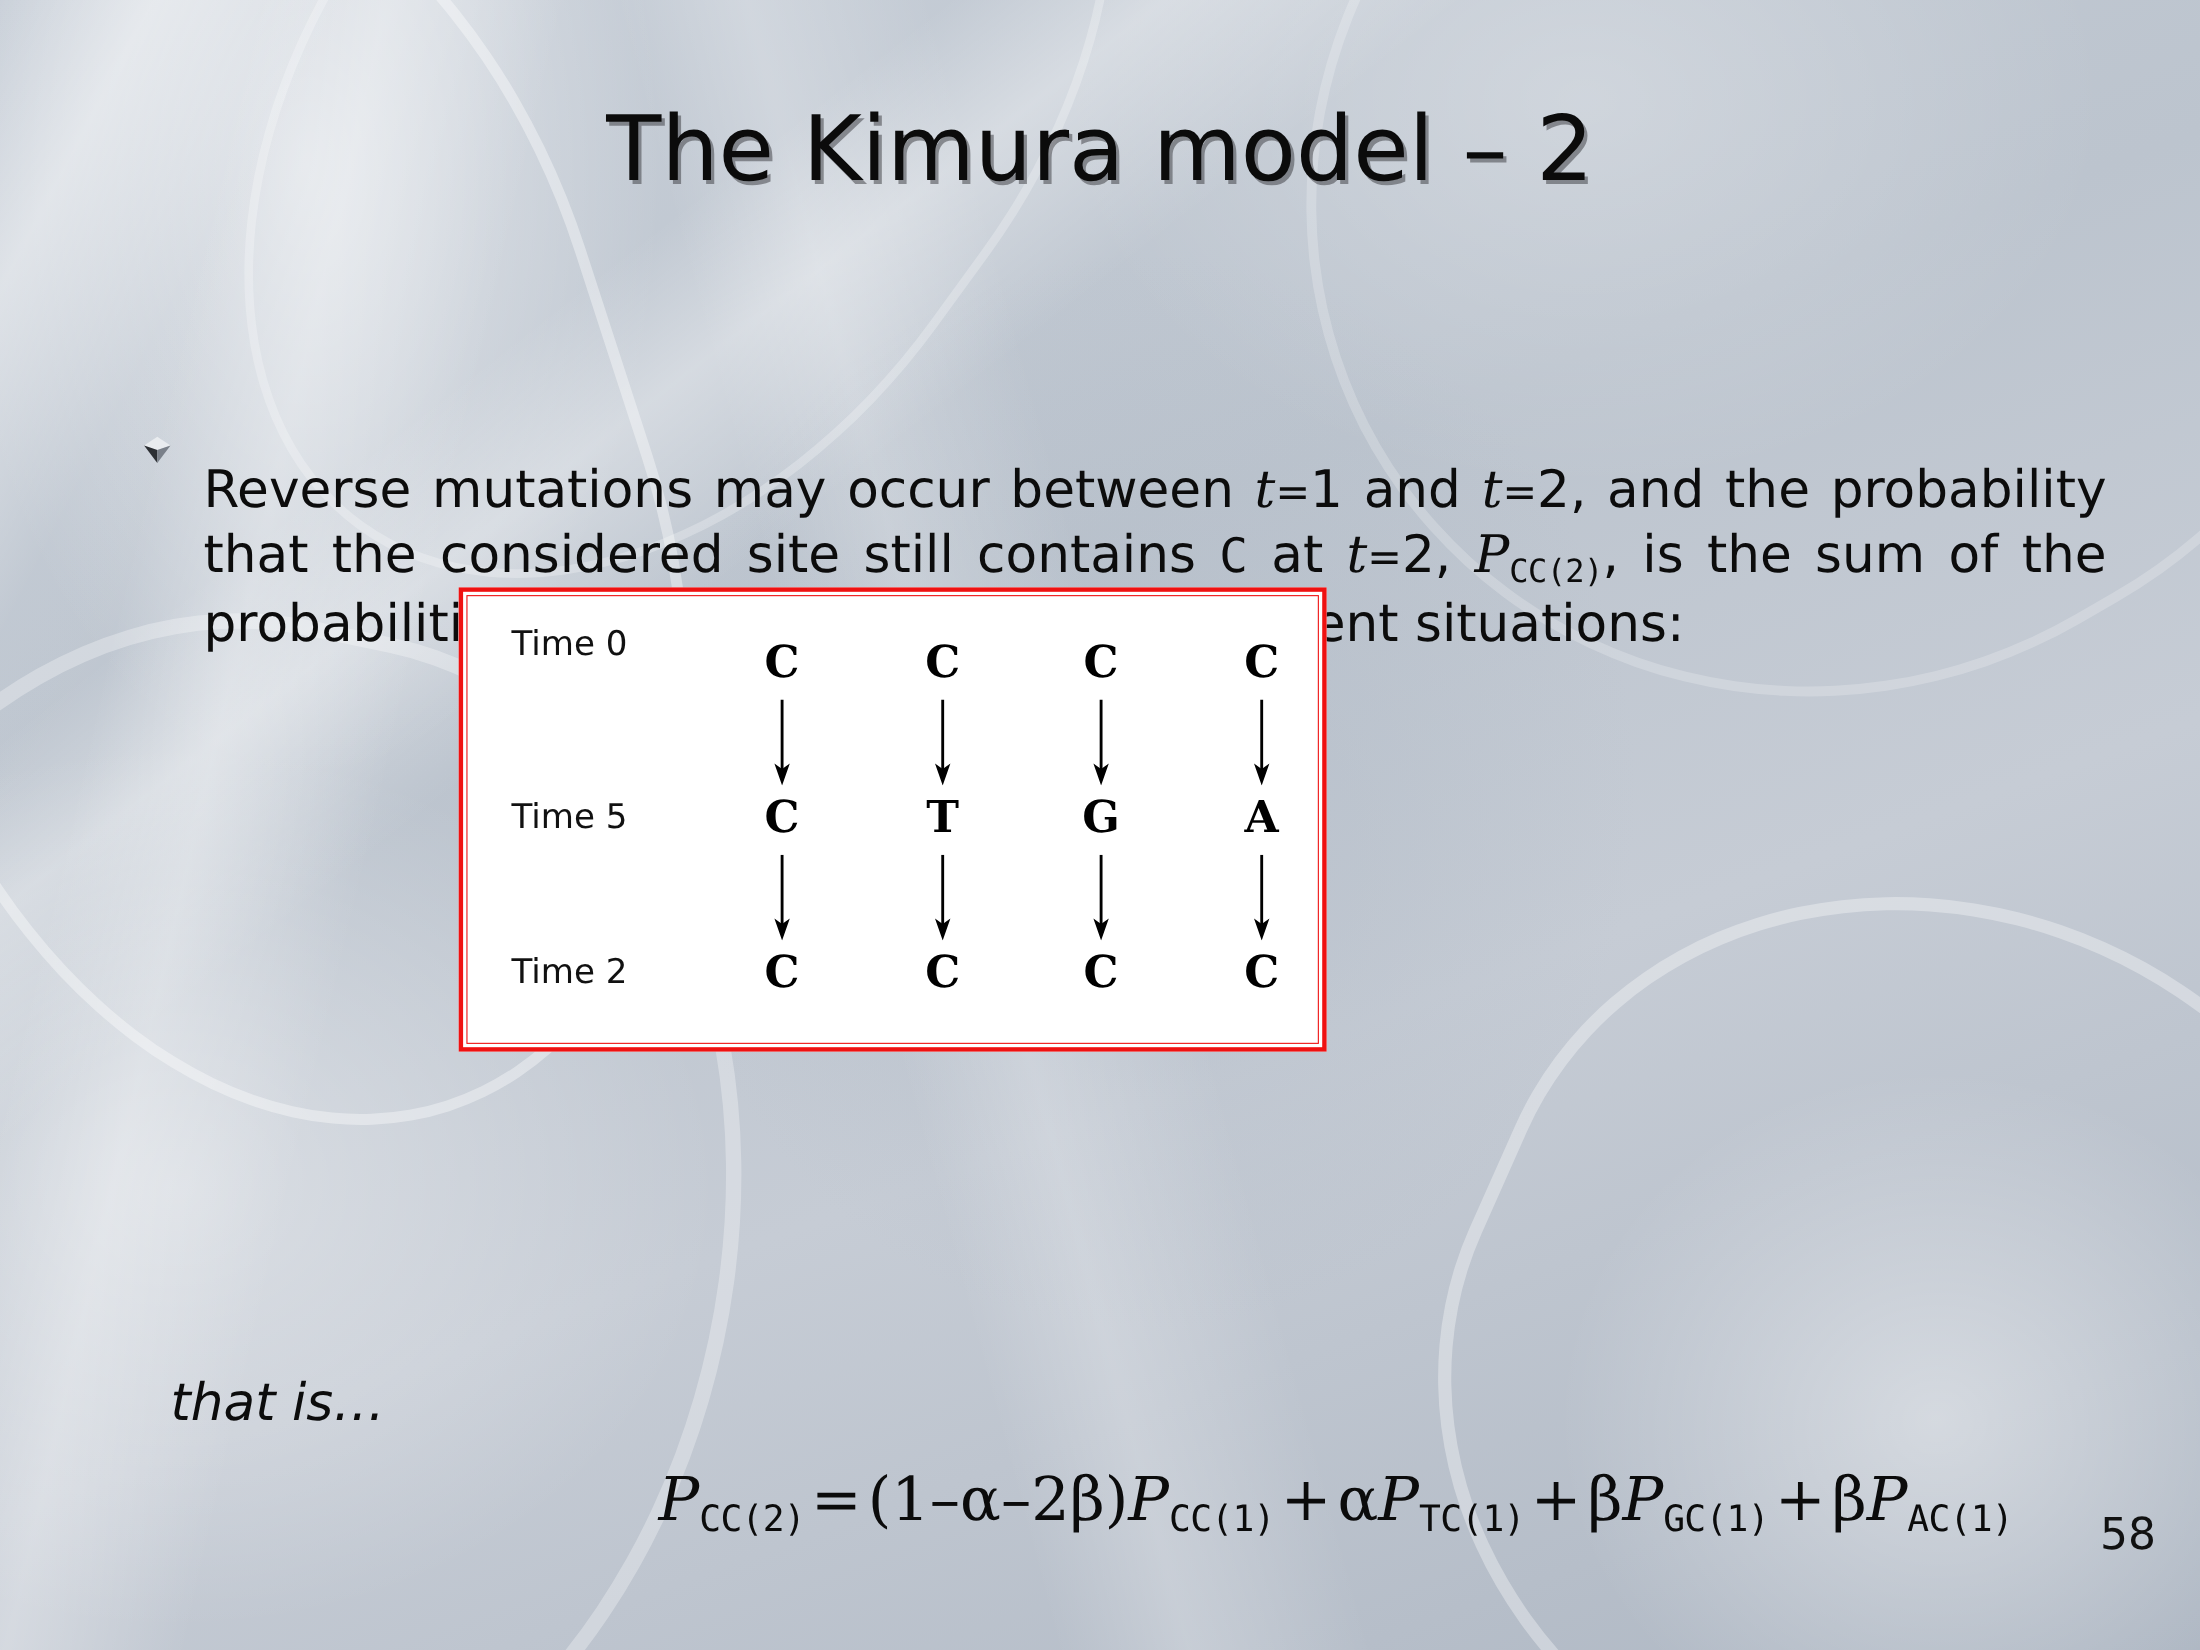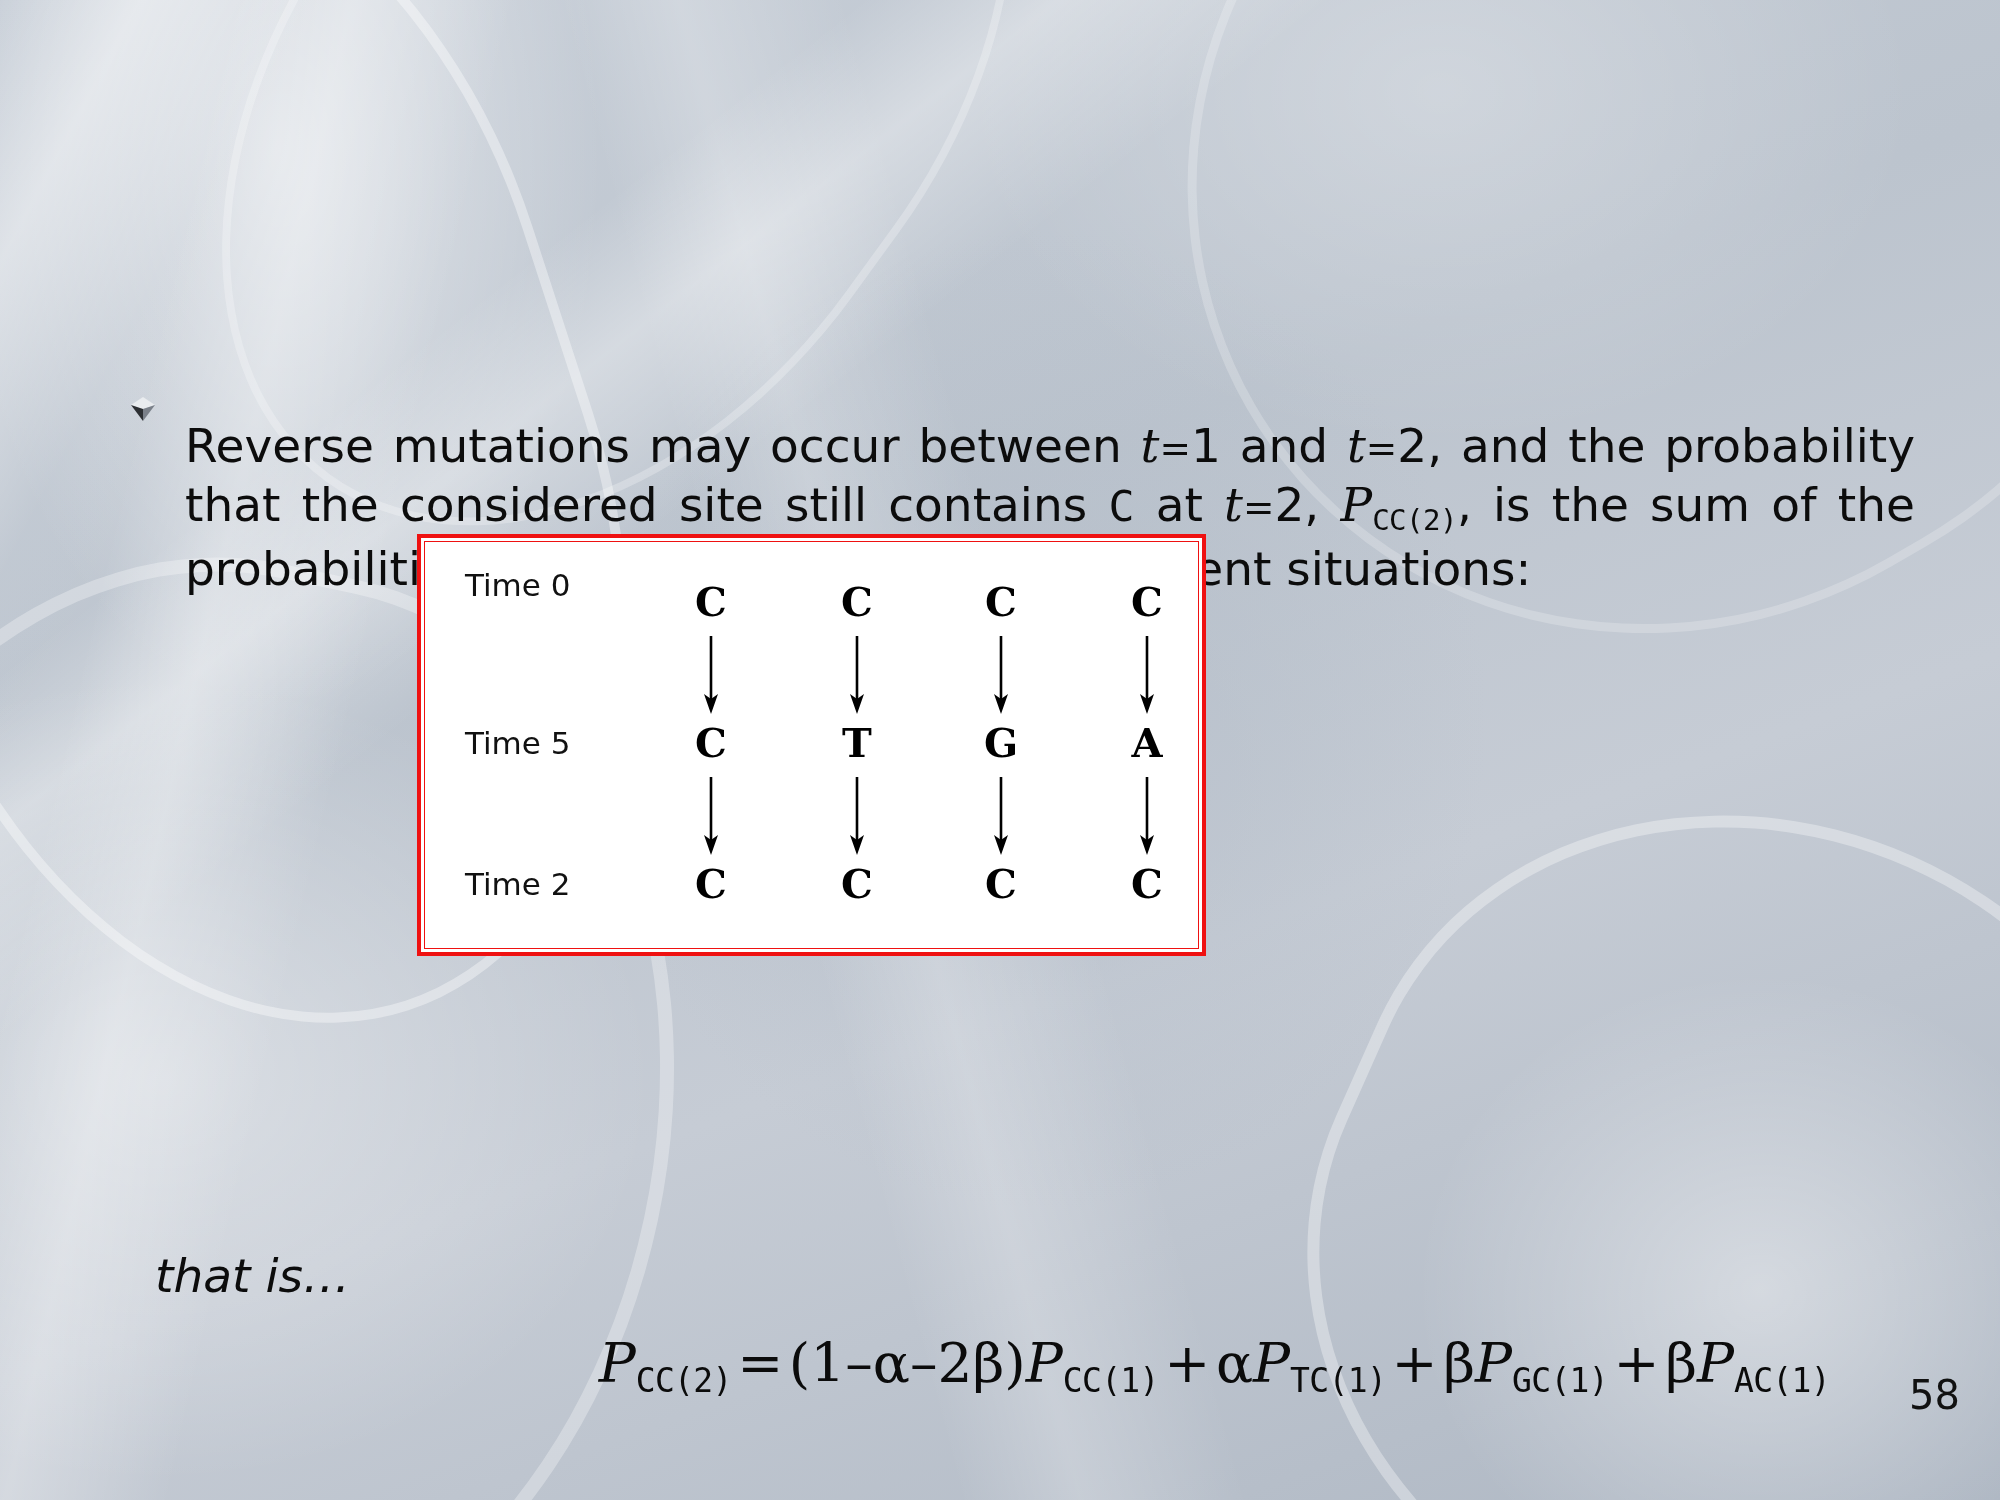--- a/index.html
+++ b/index.html
@@ -181,20 +181,21 @@
 <body>
 
 <div id="slide">
 
   <div class="strand" style="left:-140px; top:-180px; width:700px; height:1200px; border-width:10px; border-color:rgba(255,255,255,0.38); transform:rotate(-18deg); border-radius:50%/42%;"></div>
   <div class="strand" style="left:-260px; top:560px; width:900px; height:1100px; border-width:14px; border-color:rgba(255,255,255,0.30); transform:rotate(12deg); border-radius:46%/50%;"></div>
   <div class="strand" style="left:1320px; top:820px; width:820px; height:820px; border-width:12px; border-color:rgba(255,255,255,0.34); transform:rotate(24deg); border-radius:50%/44%;"></div>
   <div class="strand" style="left:1180px; top:-300px; width:980px; height:900px; border-width:9px; border-color:rgba(255,255,255,0.22); transform:rotate(-30deg); border-radius:48%/50%;"></div>
   <div class="strand" style="left:300px; top:-420px; width:620px; height:980px; border-width:8px; border-color:rgba(255,255,255,0.26); transform:rotate(36deg); border-radius:50%/46%;"></div>
 
+  <div id="title">The Kimura model – 2</div>
 
   <div id="body-block">
 
     <svg id="bullet-icon" viewBox="0 0 26 26">
       <polygon points="13,1 25,9 13,13 1,9" fill="#e9ecef"></polygon>
       <polygon points="1,9 13,13 13,25" fill="#2c2f33"></polygon>
       <polygon points="25,9 13,13 13,25" fill="#7a8089"></polygon>
     </svg>
 
     <div id="body-text"><span>Reverse mutations may occur between </span><span class="ital">t</span><span class="eqs">=</span><span>1</span><span> and </span><span class="ital">t</span><span class="eqs">=</span><span>2</span><span>, and the probability that the considered site still contains </span><span class="mono">C</span><span> at </span><span class="ital">t</span><span class="eqs">=</span><span>2</span><span>, </span><span class="pvar">P</span><span class="subsc">CC(2)</span><span>, is the sum of the probabilities associated with the four different situations:</span></div>

